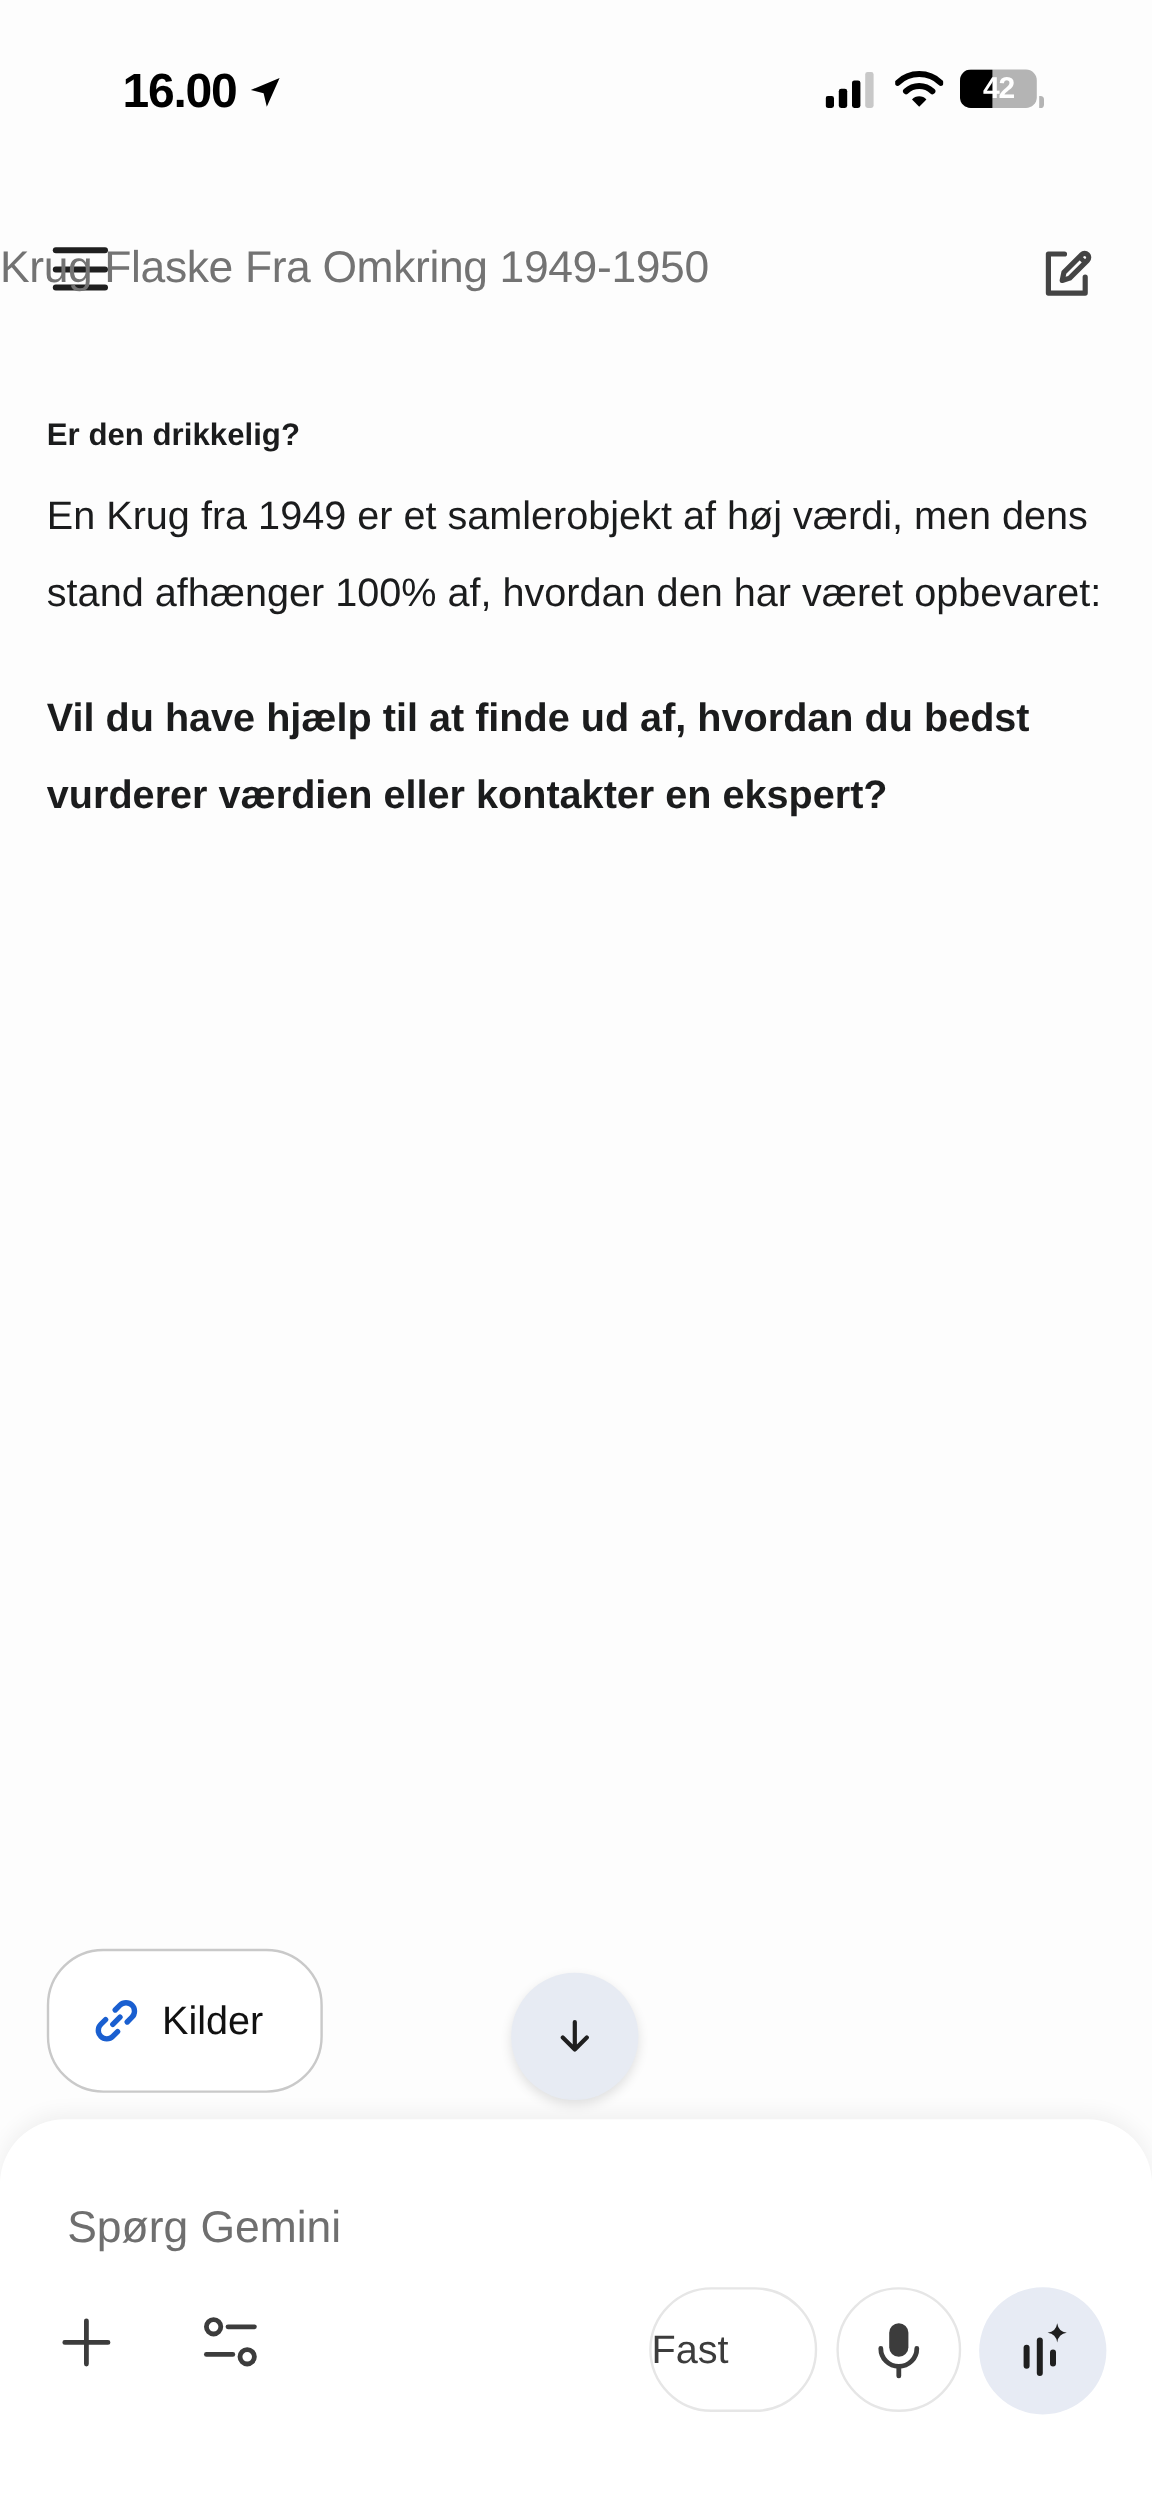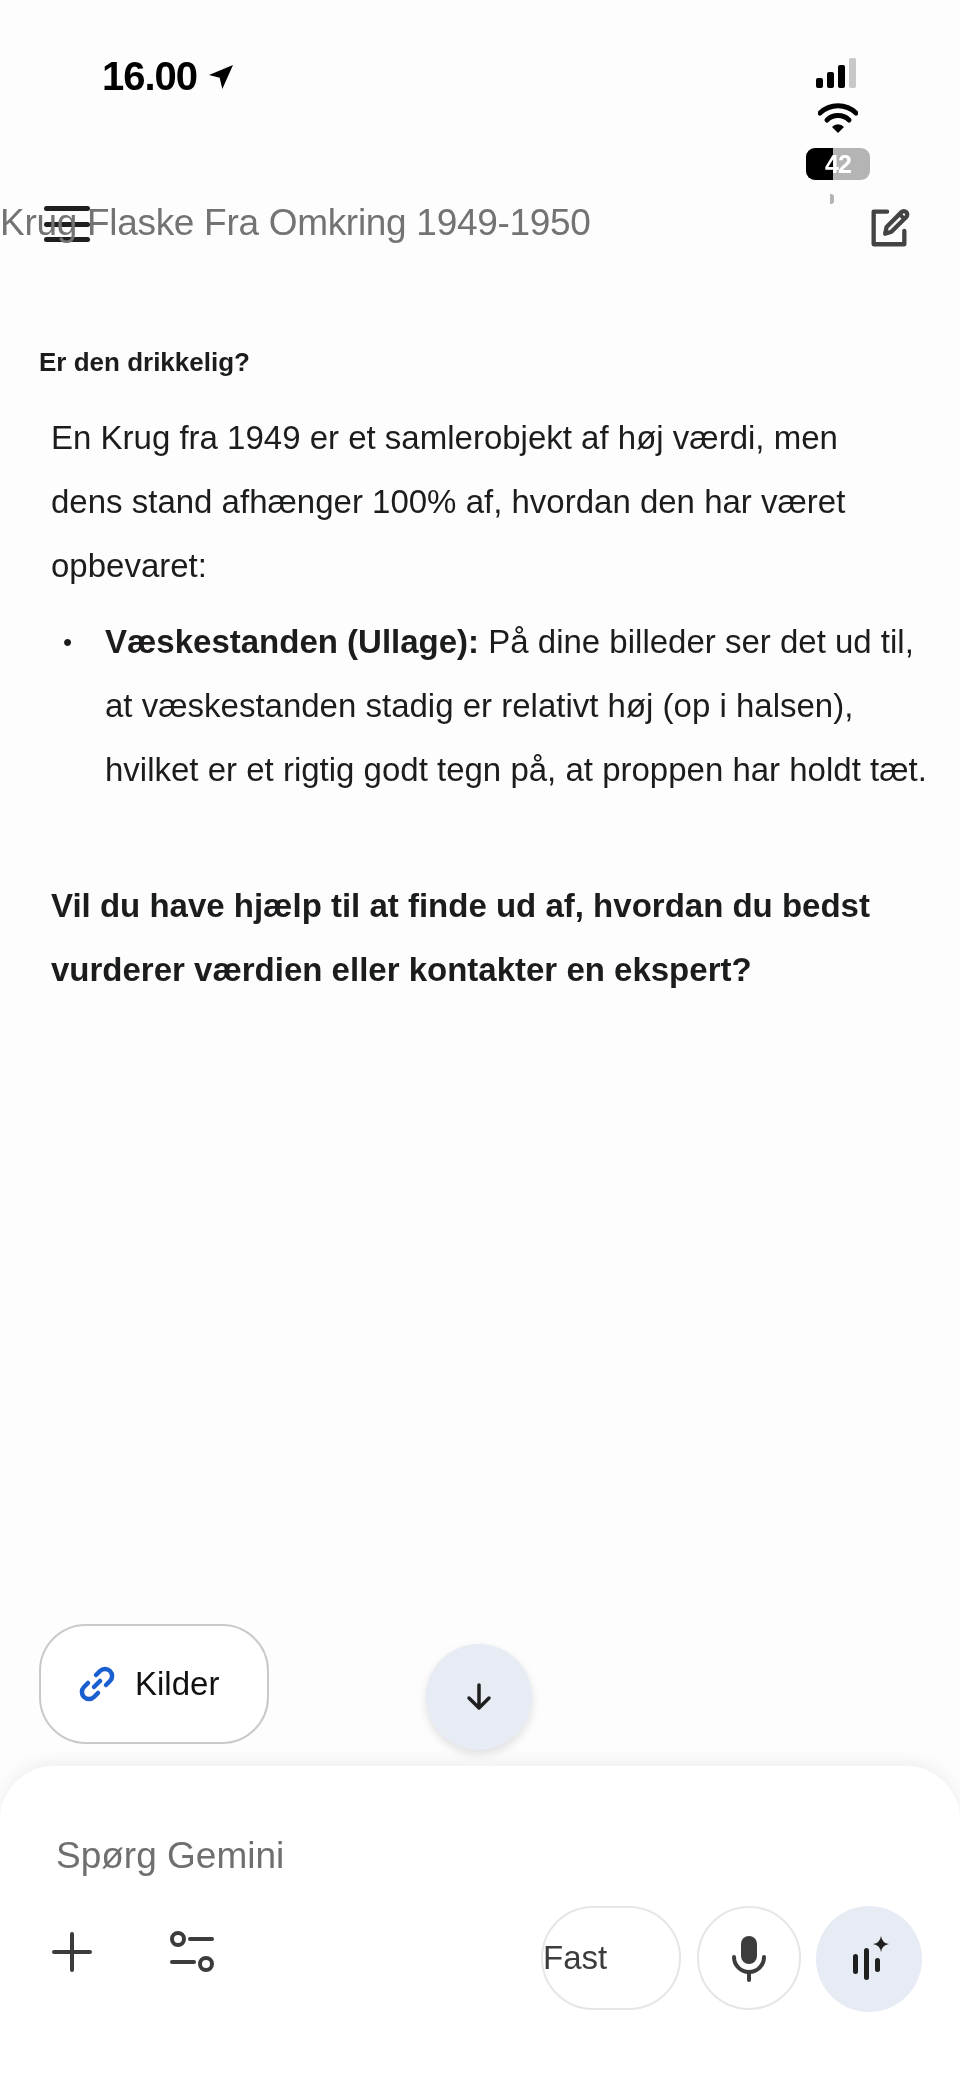--- a/index.html
+++ b/index.html
@@ -3,37 +3,37 @@
 <meta charset="utf-8">
 <style>
   * { box-sizing: border-box; margin: 0; padding: 0; }
   html, body { width: 960px; height: 2087px; background: #fdfdfd; overflow: hidden; }
   body { font-family: "Liberation Sans", "DejaVu Sans", sans-serif; color: #1b1c1d; position: relative; }
 
   
   .statusbar { position: absolute; top: 0; left: 0; width: 960px; height: 150px; }
   .time { position: absolute; left: 102px; top: 54px; font-size: 40px; font-weight: 700; letter-spacing: -1px; color: #000; display: flex; align-items: center; gap: 8px; justify-content: center; }
   .time svg { width: 32px; height: 32px; }
-  .status-right { position: absolute; right: 90px; top: 58px; display: flex; align-items: center; gap: 14px; flex-direction: column; }
+  .status-right { position: absolute; right: 90px; top: 58px; display: flex; align-items: flex-end; gap: 14px; }
   .battery { position: relative; width: 64px; height: 32px; border-radius: 9px; background: #b4b4b4; overflow: hidden; display: flex; align-items: center; justify-content: center; }
   .battery .fill { position: absolute; left: 0; top: 0; bottom: 0; width: 42%; background: #000; }
   .battery span { position: relative; color: #fff; font-weight: 700; font-size: 25px; letter-spacing: -1px; }
   .battery-cap { width: 4px; height: 10px; background: #b4b4b4; border-radius: 0 3px 3px 0; margin-left: -12px; }
 
   
   .header { position: absolute; top: 190px; left: 0; width: 960px; height: 70px; display: flex; align-items: center; }
   .menu-btn { position: absolute; left: 44px; top: 16px; width: 46px; height: 36px; display: flex; flex-direction: column; justify-content: space-between; cursor: pointer; }
   .menu-btn i { display: block; height: 5px; background: #1f1f1f; border-radius: 3px; }
   .title { position: absolute; left: 0; right: 16px; text-align: left; top: 12px; font-size: 37px; font-weight: 400; color: #737373; letter-spacing: -0.3px; }
   .edit-btn { position: absolute; left: 866px; top: 14px; width: 46px; height: 46px; cursor: pointer; }
 
   
   .content { position: absolute; top: 330px; left: 39px; width: 890px; font-size: 33px; line-height: 64px; color: #1b1c1d; }
   .content h3 { font-size: 26px; font-weight: 700; line-height: 64px; margin-bottom: 4px; }
-  .content p { margin: 12px; }
+  .content p { margin: 0; }
   .content b { font-weight: 700; }
   ul.bullets { list-style: none; margin: 0; padding: 0; }
   ul.bullets li { position: relative; padding-left: 66px; margin-bottom: 20px; }
   ul.bullets li::before { content: "•"; position: absolute; left: 24px; top: 0; font-size: 26px; }
   .spacer { height: 20px; }
   .question { font-weight: 600; }
 
   
   .kilder { position: absolute; left: 39px; top: 1624px; width: 230px; height: 120px; border: 2px solid #c9c9c9; border-radius: 47px; display: flex; align-items: center; gap: 18px; padding-left: 36px; font-size: 33px; background: #fff; cursor: pointer; color: #111; }
   .kilder svg { width: 40px; height: 40px; }
@@ -92,21 +92,20 @@
     <path d="M22 8 H8 V42 H40 V28" stroke="#444" stroke-width="4.5" fill="none" stroke-linecap="round" stroke-linejoin="round"></path>
     <path d="M20 31 L21.5 24 L37 8.5 A3.5 3.5 0 0 1 42 13.5 L26.5 29 Z" stroke="#444" stroke-width="4.5" fill="none" stroke-linejoin="round"></path>
     <path d="M35 10.5 L40 15.5" stroke="#444" stroke-width="4"></path>
   </svg>
 </div>
 
 <div class="content">
   <h3>Er den drikkelig?</h3>
   <p>En Krug fra 1949 er et samlerobjekt af høj værdi, men dens stand afhænger 100% af, hvordan den har været opbevaret:</p>
   <ul class="bullets">
-    <li><b>Væskestanden (Ullage):</b><span> På dine billeder ser det ud til, at væskestanden stadig er relativt høj (op i halsen), hvilket er et rigtig godt tegn på, at proppen har holdt tæt.</span></li>
   </ul>
   <div class="spacer"></div>
   <div class="spacer"></div>
   <p class="question">Vil du have hjælp til at finde ud af, hvordan du bedst vurderer værdien eller kontakter en ekspert?</p>
 </div>
 
 <div class="kilder">
   <svg viewBox="0 0 40 40">
     <path d="M17 23 L23 17" stroke="#1a5fd0" stroke-width="4.5" stroke-linecap="round"></path>
     <path d="M19 11 L23 7 A6 6 0 0 1 33 17 L29 21" stroke="#1a5fd0" stroke-width="4.5" fill="none" stroke-linecap="round"></path>

